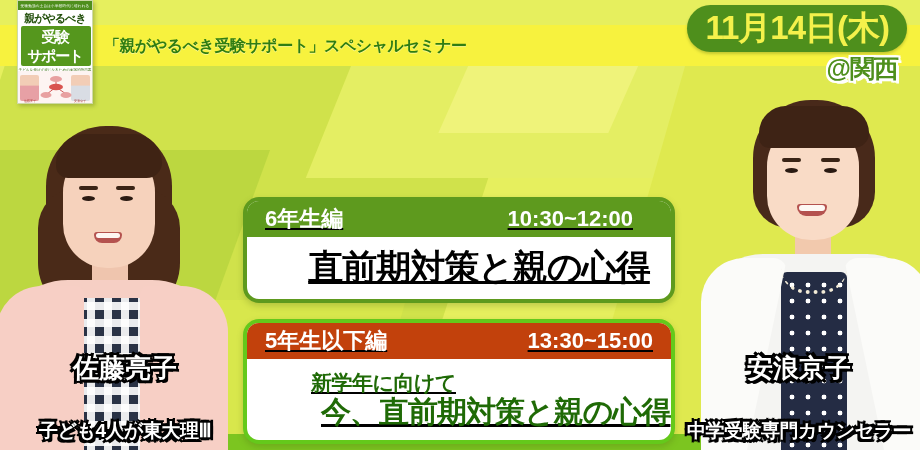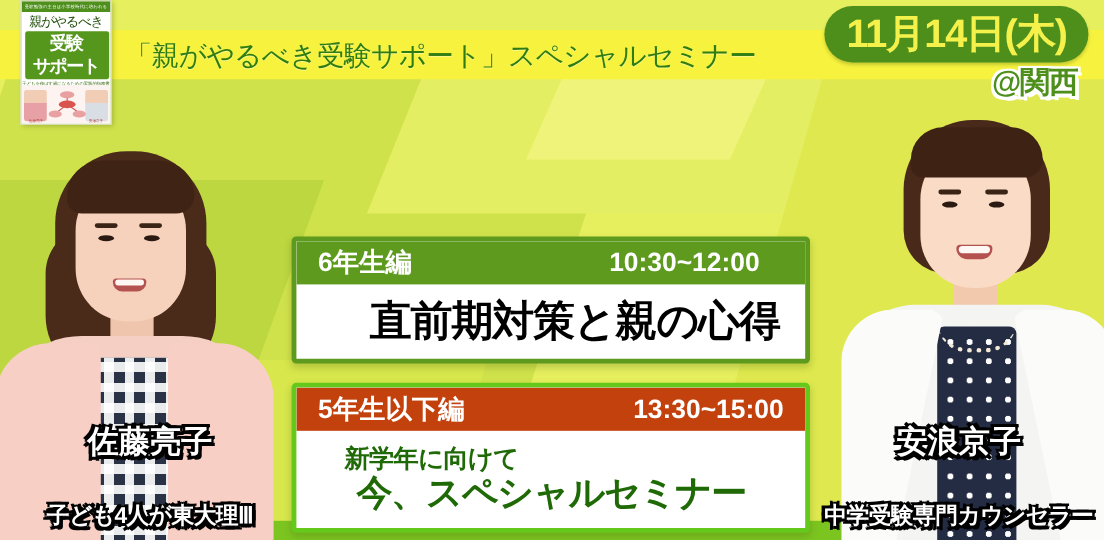--- a/index.html
+++ b/index.html
@@ -53,42 +53,42 @@
   }
 
   
   #top-bar {
     position:absolute; left:0; top:25px; width:920px; height:41px;
     background:#f7f23e;
   }
   #top-title {
     position:absolute; left:104px; top:27px; width:560px; height:38px;
     display:flex; align-items:center;
-    font-size:23px; font-weight:normal; color:#2f7d12;
+    font-size:16px; font-weight:bold; color:#2f7d12;
     letter-spacing:-0.5px; white-space:nowrap;
     text-shadow:0 1px 0 rgba(255,255,255,.4);
   }
 
   
   #book {
     position:absolute; left:17px; top:0px; width:76px; height:104px;
     background:#ffffff;
     box-shadow:2px 2px 4px rgba(60,80,20,.3);
     overflow:hidden; z-index:6;
     border:1px solid #cdd9a8;
   }
   #book .bk-obi {
     position:absolute; left:0; top:0; width:100%; height:9px;
     background:#4f8f1c; color:#fff; font-size:3.6px;
     display:flex; align-items:center; justify-content:center;
     letter-spacing:.2px;
   }
   #book .bk-t1 {
     position:absolute; left:0; top:10px; width:100%;
-    text-align:center; font-size:11px; font-weight:normal;
+    text-align:center; font-size:11px; font-weight:bold;
     color:#1f4d08; letter-spacing:-1px;
     text-shadow:0 0 1px #fff;
   }
   #book .bk-band {
     position:absolute; left:3px; top:25px; width:70px; height:40px;
     background:#55971d; border-radius:2px;
   }
   #book .bk-t2 {
     position:absolute; left:0; top:26px; width:100%;
     text-align:center; font-size:15px; font-weight:bold;
@@ -153,23 +153,24 @@
       5px 5px 0 #fff, -5px 5px 0 #fff, 5px -5px 0 #fff, -5px -5px 0 #fff,
       7px 0 0 #faf79a, -7px 0 0 #faf79a, 0 7px 0 #faf79a, 0 -7px 0 #faf79a,
       6px 6px 0 #faf79a, -6px 6px 0 #faf79a, 6px -6px 0 #faf79a, -6px -6px 0 #faf79a,
       0 8px 7px rgba(90,120,20,.25);
     padding-left:8px;
   }
 
   
   .card {
     position:absolute; z-index:6;
-    background:#ffffff; border-radius:4px;
+    background:#ffffff; border-radius:16px;
     overflow:hidden;
     box-shadow:0 3px 6px rgba(70,95,20,.25);
+    text-decoration:underline;
   }
   #card-1 {
     left:243px; top:197px; width:432px; height:106px;
     border:4px solid #5e9a1e;
   }
   #card-2 {
     left:243px; top:319px; width:432px; height:125px;
     border:4px solid #64c91b;
   }
   .card-head {
@@ -188,21 +189,21 @@
   }
   #card-2 .card-head .time { padding-right:6px; }
   .card-body {
     display:flex; flex-direction:column; align-items:center;
     justify-content:center; height:calc(100% - 36px);
   }
   #card-1 .title-main {
     font-size:35px; font-weight:bold; color:#000000;
     letter-spacing:-1px; white-space:nowrap; margin-top:-2px;margin-left:40px;
   }
-  #card-2 .card-body { align-items:flex-start; padding-left:40px; }
+  #card-2 .card-body { align-items:flex-start; padding-left:64px; }
   #card-2 .title-sub {
     font-size:21px; font-weight:bold; color:#1f6a06;
     letter-spacing:-0.5px; white-space:nowrap; line-height:24px;
   }
   #card-2 .title-main {
     font-size:30px; font-weight:bold; color:#1f6a06;
     letter-spacing:-1px; white-space:nowrap; line-height:34px;
     margin-left:10px;
   }
 
@@ -445,21 +446,21 @@
     </div>
   </div>
 
   <div class="card" id="card-2">
     <div class="card-head">
       <span class="grade">5年生以下編</span>
       <span class="time">13:30~15:00</span>
     </div>
     <div class="card-body">
       <div class="title-sub">新学年に向けて</div>
-      <div class="title-main">今、スペシャルセミナー</div>
+      <div class="title-main">今、直前期対策と親の心得</div>
     </div>
   </div>
 
   <div class="caption" id="caption-left">
     <div class="nm">佐藤亮子</div>
     <div class="rl">子ども4人が東大理Ⅲ</div>
   </div>
   <div class="caption" id="caption-right">
     <div class="nm">安浪京子</div>
     <div class="rl">中学受験専門カウンセラー</div>

